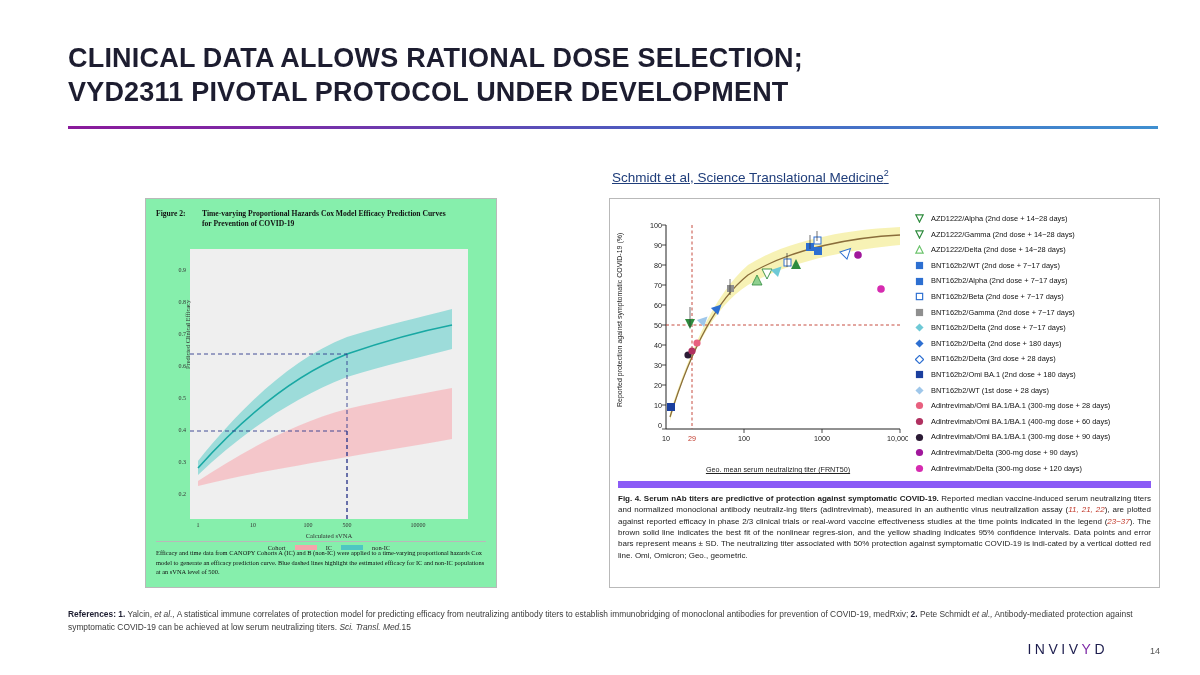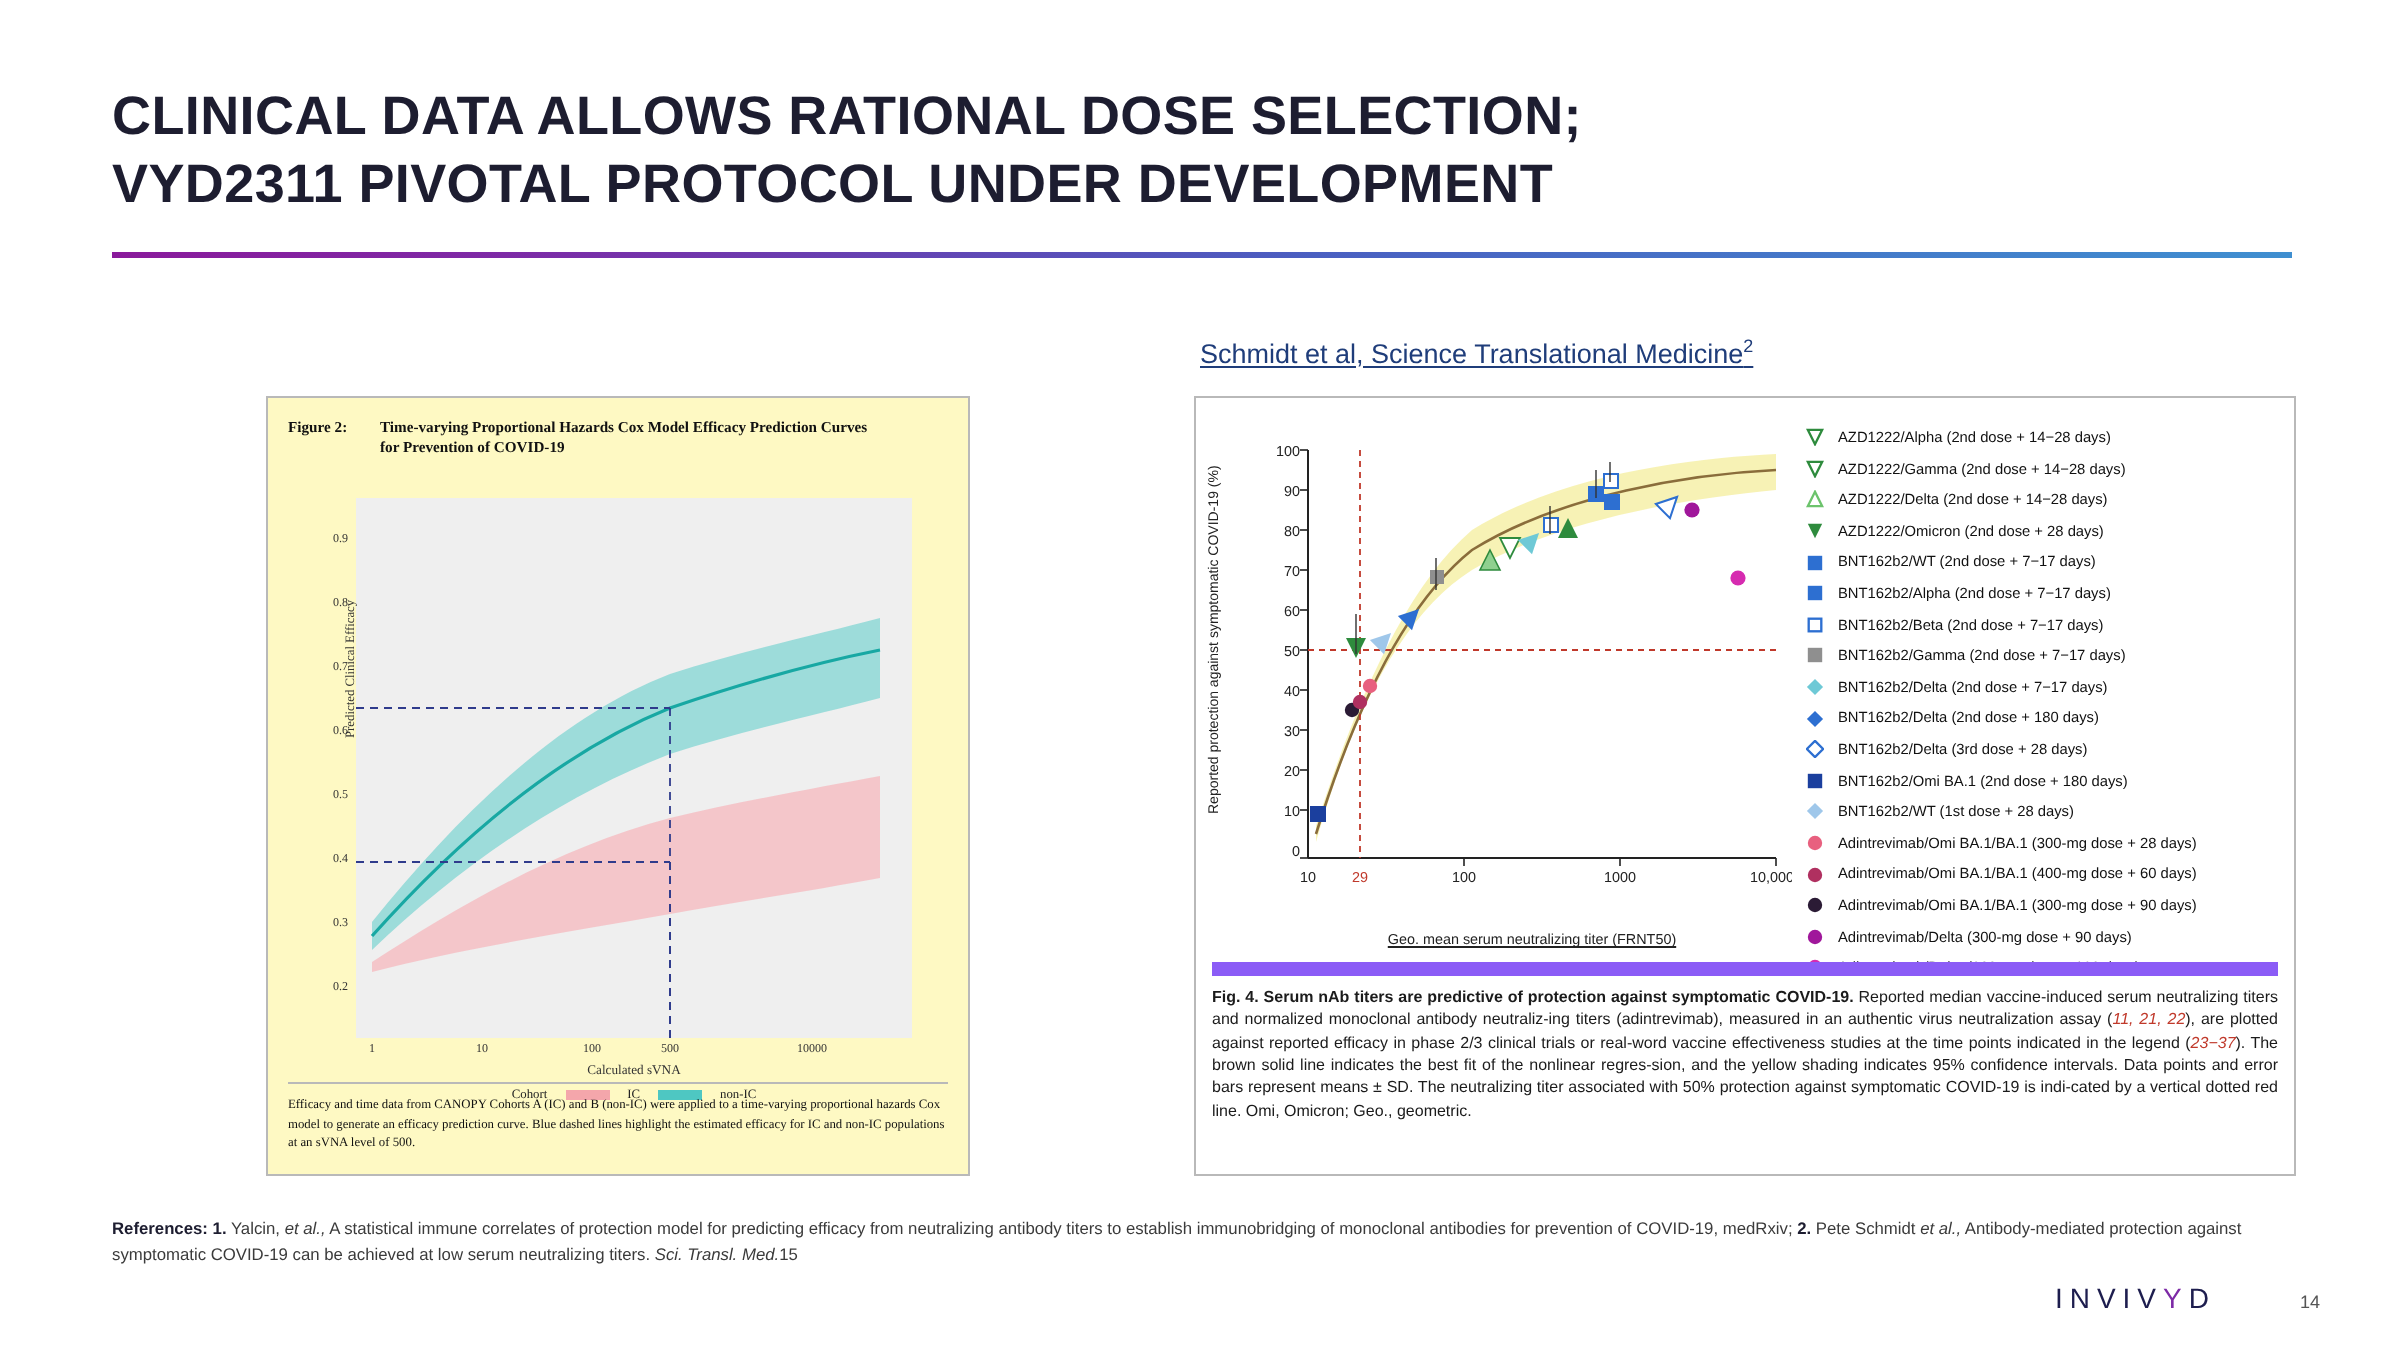--- a/index.html
+++ b/index.html
@@ -4,21 +4,21 @@
 <style>
   html,body{margin:0;padding:0;}
   body{
     width:1200px;height:675px;
     background:#ffffff;
     font-family:"Liberation Sans", sans-serif;
     color:#231f20;
     overflow:hidden;
     position:relative;
   }
-  .slide{position:absolute;inset:0;}
+  .slide{position:absolute;inset:0;margin-left:12px;}
 
   
   .title{
     position:absolute;left:56px;top:42px;width:1000px;
     font-size:27px;font-weight:bold;line-height:1.25;
     letter-spacing:0.2px;color:#1d1d30;
   }
   .title .l2{display:block;}
   .rule{
     position:absolute;left:56px;top:126px;width:1090px;height:3px;
@@ -30,21 +30,21 @@
     position:absolute;font-size:13.5px;color:#1f3d7a;text-decoration:underline;
     text-align:center;white-space:nowrap;
   }
   .panel-head sup{font-size:9px;text-decoration:none;}
   #head-left{left:130px;top:168px;width:350px;}
   #head-right{left:600px;top:168px;width:800px;text-align:left;}
 
   
   .fig-left{
     position:absolute;left:133px;top:198px;width:352px;height:390px;
-    border:1px solid #b9b9b9;background:#fef9c3;box-sizing:border-box;
+    border:1px solid #b9b9b9;background:#86efac;box-sizing:border-box;
   }
   .fl-title{
     position:absolute;left:10px;top:10px;right:8px;
     font-family:"Liberation Serif", serif;font-size:7.6px;font-weight:bold;color:#111;
     line-height:1.35;
   }
   .fl-title .lbl{display:inline-block;width:46px;}
   .fl-title .txt{display:inline-block;width:250px;vertical-align:top;}
   .fl-plot{
     position:absolute;left:44px;top:50px;width:278px;height:270px;
@@ -287,28 +287,20 @@
           <span class="mk">
             <svg width="9" height="9" viewBox="0 0 10 10">
               <polygon points="5,1 9,9 1,9" fill="none" stroke="#6cc36c" stroke-width="1.3"></polygon>
             </svg>
           </span>
           <span>AZD1222/Delta (2nd dose + 14−28 days)</span>
         </div>
       <div class="row">
           <span class="mk">
             <svg width="9" height="9" viewBox="0 0 10 10">
-              <polygon points="1,1 9,1 5,9" fill="#2e8b3d"></polygon>
-            </svg>
-          </span>
-          <span>AZD1222/Omicron (2nd dose + 28 days)</span>
-        </div>
-      <div class="row">
-          <span class="mk">
-            <svg width="9" height="9" viewBox="0 0 10 10">
               <rect x="1" y="1" width="8" height="8" fill="#2d6fd1"></rect>
             </svg>
           </span>
           <span>BNT162b2/WT (2nd dose + 7−17 days)</span>
         </div>
       <div class="row">
           <span class="mk">
             <svg width="9" height="9" viewBox="0 0 10 10">
               <rect x="1" y="1" width="8" height="8" fill="#2d6fd1"></rect>
             </svg>

